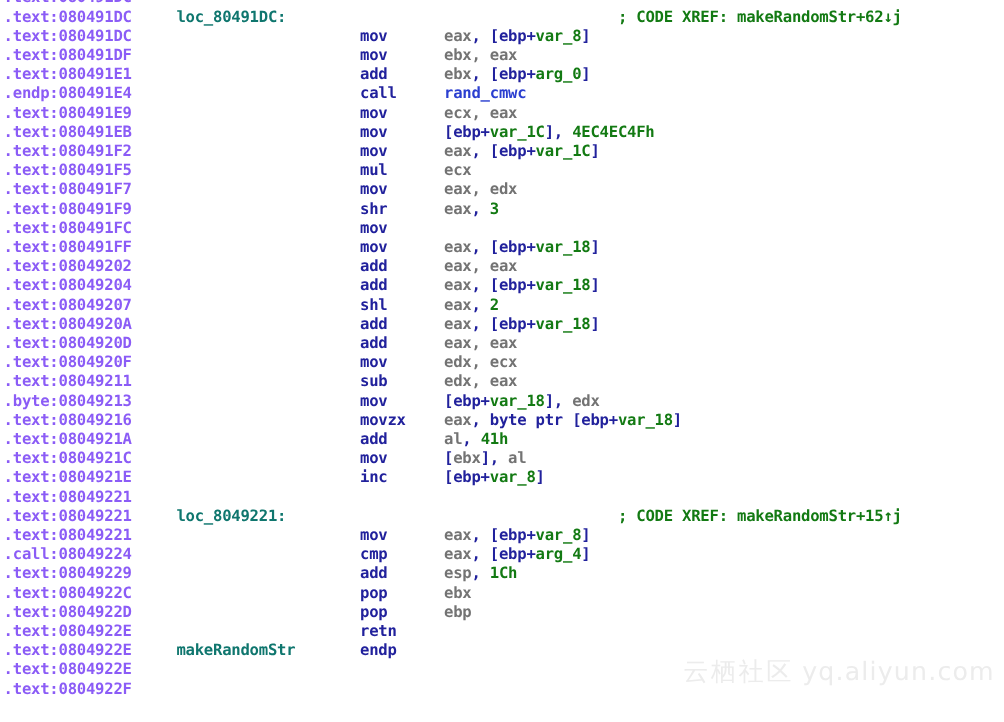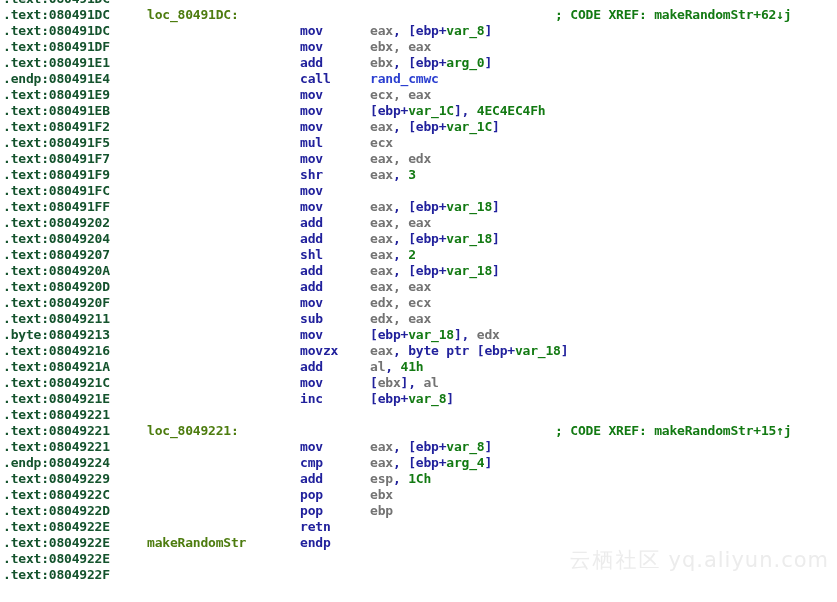--- a/index.html
+++ b/index.html
@@ -40,25 +40,25 @@
     font-weight: bold;
     letter-spacing: -0.2px;
   }
 
   .col {
     position: absolute;
     top: 0;
     white-space: pre;
   }
 
-  .c-addr   { left: 3px;   color: #14532d; }
-  .c-name   { left: 147px; color: #4d7c0f; }
+  .c-addr   { left: 3px;   color: #8b5cf6; }
+  .c-name   { left: 147px; color: #0f766e; }
   .c-mnem   { left: 300px; color: #21219c; }
   .c-ops    { left: 370px; color: #21219c; }
-  .c-cmt    { left: 555px; color: #137a13; }
+  .c-cmt    { left: 515px; color: #137a13; }
 
   
   .t-reg  { color: #737373; }
   .t-var  { color: #137a13; text-align: center; }
   .t-num  { color: #137a13; }
   .t-ref  { color: #2b3fd0; }
   .t-kw   { color: #21219c; }
   .t-punc { color: #21219c; }
 
   
@@ -104,21 +104,21 @@
       <div class="row"><span class="col c-addr">.text:0804920F</span><span class="col c-mnem">mov</span><span class="col c-ops"><span class="t-reg">edx, ecx</span></span></div>
       <div class="row"><span class="col c-addr">.text:08049211</span><span class="col c-mnem">sub</span><span class="col c-ops"><span class="t-reg">edx, eax</span></span></div>
       <div class="row"><span class="col c-addr">.byte:08049213</span><span class="col c-mnem">mov</span><span class="col c-ops"><span class="t-punc">[ebp+</span><span class="t-var">var_18</span><span class="t-punc">], </span><span class="t-reg">edx</span></span></div>
       <div class="row"><span class="col c-addr">.text:08049216</span><span class="col c-mnem">movzx</span><span class="col c-ops"><span class="t-reg">eax</span><span class="t-punc">, </span><span class="t-kw">byte ptr </span><span class="t-punc">[ebp+</span><span class="t-var">var_18</span><span class="t-punc">]</span></span></div>
       <div class="row"><span class="col c-addr">.text:0804921A</span><span class="col c-mnem">add</span><span class="col c-ops"><span class="t-reg">al</span><span class="t-punc">, </span><span class="t-num">41h</span></span></div>
       <div class="row"><span class="col c-addr">.text:0804921C</span><span class="col c-mnem">mov</span><span class="col c-ops"><span class="t-punc">[</span><span class="t-reg">ebx</span><span class="t-punc">], </span><span class="t-reg">al</span></span></div>
       <div class="row"><span class="col c-addr">.text:0804921E</span><span class="col c-mnem">inc</span><span class="col c-ops"><span class="t-punc">[ebp+</span><span class="t-var">var_8</span><span class="t-punc">]</span></span></div>
       <div class="row"><span class="col c-addr">.text:08049221</span></div>
       <div class="row"><span class="col c-addr">.text:08049221</span><span class="col c-name">loc_8049221:</span><span class="col c-cmt">; CODE XREF: makeRandomStr+15↑j</span></div>
       <div class="row"><span class="col c-addr">.text:08049221</span><span class="col c-mnem">mov</span><span class="col c-ops"><span class="t-reg">eax</span><span class="t-punc">, [ebp+</span><span class="t-var">var_8</span><span class="t-punc">]</span></span></div>
-      <div class="row"><span class="col c-addr">.endp:08049224</span><span class="col c-mnem">cmp</span><span class="col c-ops"><span class="t-reg">eax</span><span class="t-punc">, [ebp+</span><span class="t-var">arg_4</span><span class="t-punc">]</span></span></div>
+      <div class="row"><span class="col c-addr">.call:08049224</span><span class="col c-mnem">cmp</span><span class="col c-ops"><span class="t-reg">eax</span><span class="t-punc">, [ebp+</span><span class="t-var">arg_4</span><span class="t-punc">]</span></span></div>
       <div class="row"><span class="col c-addr">.text:08049229</span><span class="col c-mnem">add</span><span class="col c-ops"><span class="t-reg">esp</span><span class="t-punc">, </span><span class="t-num">1Ch</span></span></div>
       <div class="row"><span class="col c-addr">.text:0804922C</span><span class="col c-mnem">pop</span><span class="col c-ops"><span class="t-reg">ebx</span></span></div>
       <div class="row"><span class="col c-addr">.text:0804922D</span><span class="col c-mnem">pop</span><span class="col c-ops"><span class="t-reg">ebp</span></span></div>
       <div class="row"><span class="col c-addr">.text:0804922E</span><span class="col c-mnem">retn</span></div>
       <div class="row"><span class="col c-addr">.text:0804922E</span><span class="col c-name">makeRandomStr</span><span class="col c-mnem">endp</span></div>
       <div class="row"><span class="col c-addr">.text:0804922E</span></div>
       <div class="row"><span class="col c-addr">.text:0804922F</span></div>
     </div>
 
   <div class="watermark">

